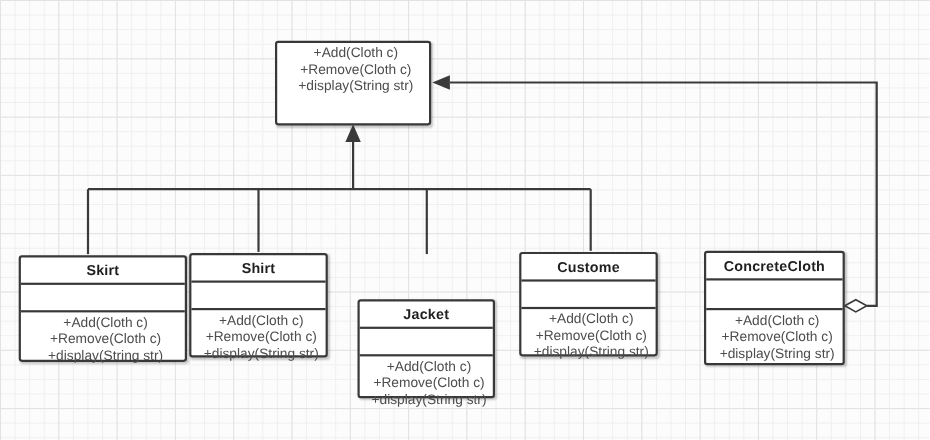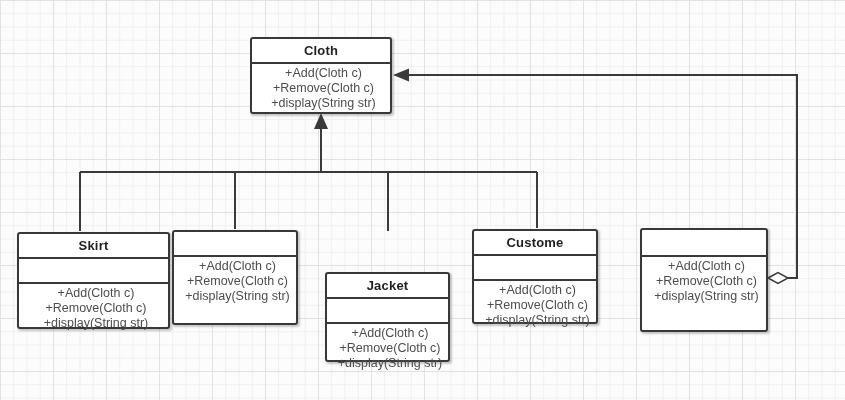--- a/index.html
+++ b/index.html
@@ -72,39 +72,39 @@
     <polygon points="321,113 314,129 328,129" fill="#3a3a3a"></polygon>
 
     <g stroke="#3a3a3a" stroke-width="2" fill="none">
       <path d="M788 278 H797 V75 H409"></path>
     </g>
     <polygon points="393,75 409,68.5 409,81.5" fill="#3a3a3a"></polygon>
     <polygon points="768,278 778,272.5 788,278 778,283.5" fill="#ffffff" stroke="#3a3a3a" stroke-width="1.5"></polygon>
   </svg>
 
   <div class="uml-class" id="box-cloth">
-    <div class="uml-title">Cloth</div>
     <div class="uml-methods">
       <div>+Add(Cloth c)</div>
       <div>+Remove(Cloth c)</div>
       <div>+display(String str)</div>
     </div>
   </div>
 
   <div class="uml-class" id="box-skirt">
     <div class="uml-title">Skirt</div>
     <div class="uml-attrs"></div>
     <div class="uml-methods">
       <div>+Add(Cloth c)</div>
       <div>+Remove(Cloth c)</div>
       <div>+display(String str)</div>
     </div>
   </div>
 
   <div class="uml-class" id="box-shirt">
+    <div class="uml-title">Shirt</div>
     <div class="uml-attrs"></div>
     <div class="uml-methods">
       <div>+Add(Cloth c)</div>
       <div>+Remove(Cloth c)</div>
       <div>+display(String str)</div>
     </div>
   </div>
 
   <div class="uml-class" id="box-jacket">
     <div class="uml-title">Jacket</div>
@@ -120,20 +120,21 @@
     <div class="uml-title">Custome</div>
     <div class="uml-attrs"></div>
     <div class="uml-methods">
       <div>+Add(Cloth c)</div>
       <div>+Remove(Cloth c)</div>
       <div>+display(String str)</div>
     </div>
   </div>
 
   <div class="uml-class" id="box-concrete">
+    <div class="uml-title">ConcreteCloth</div>
     <div class="uml-attrs"></div>
     <div class="uml-methods">
       <div>+Add(Cloth c)</div>
       <div>+Remove(Cloth c)</div>
       <div>+display(String str)</div>
     </div>
   </div>
 
 </div>
 

